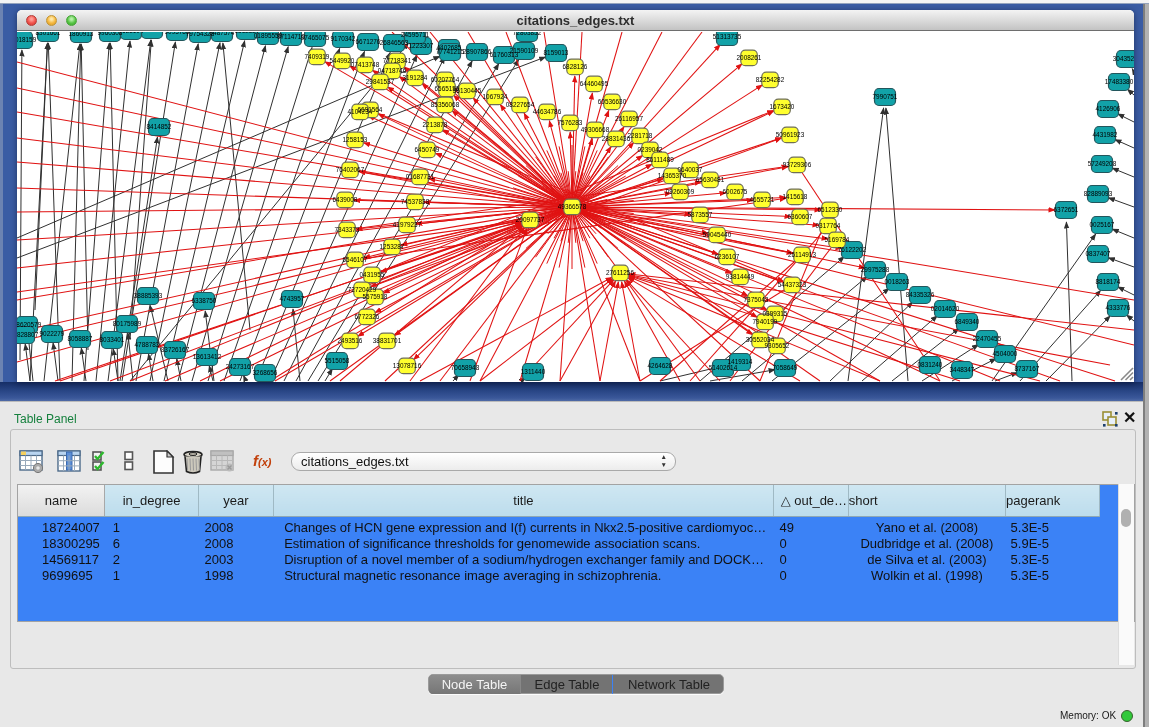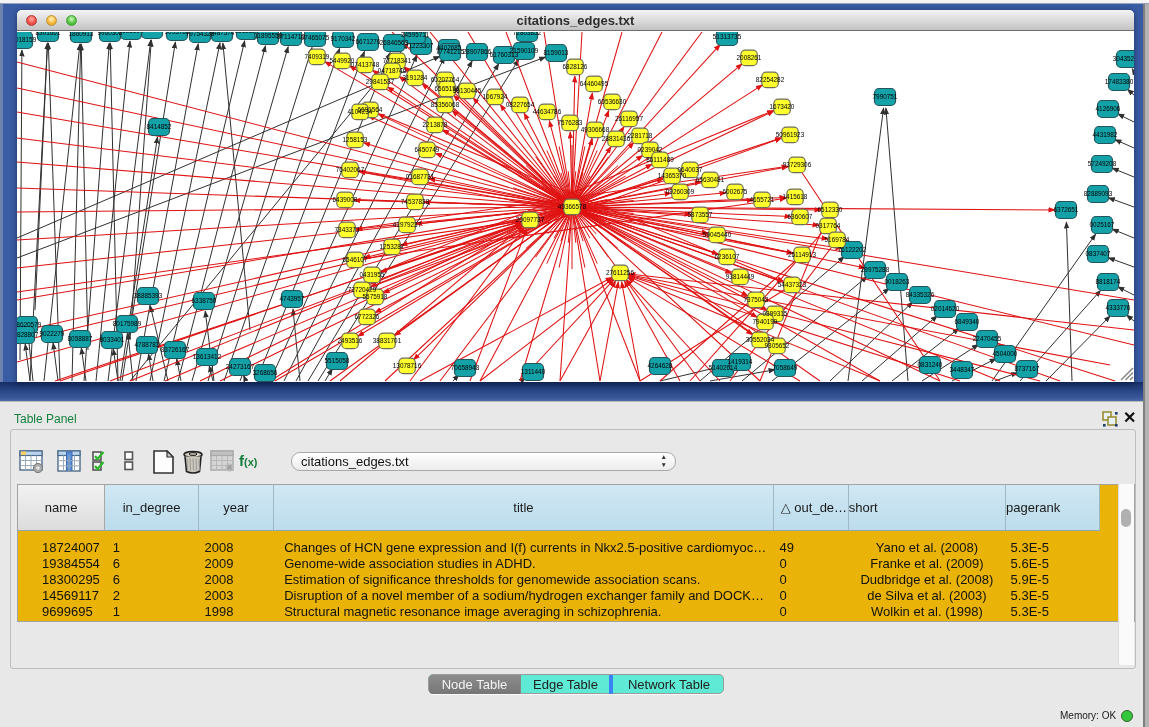--- a/index.html
+++ b/index.html
@@ -20,56 +20,56 @@
 #tlg{left:49px;background:radial-gradient(circle at 50% 35%,#b6f0a8 12%,#55c443 55%,#3da32e);border:1px solid #47a339}
 #canvas{position:absolute;left:0px;top:22px;width:1117px;height:350px;background:#fff;overflow:hidden}
 #tpanel{position:absolute;left:0;top:401px;width:1143px;height:326px;background:#e8e8e8;border-top:1px solid #bbb}
 #tptitle{position:absolute;left:14px;top:10px;font-size:12px;color:#15803d}
 #tpclose{position:absolute;left:1123px;top:6px;font-size:16px;font-weight:bold;color:#111}
 #innerpanel{position:absolute;left:10px;top:429px;width:1126px;height:240px;background:#e8e8e8;
  border:1px solid #bdbdbd;border-radius:3px}
 #combo{position:absolute;left:291px;top:452px;width:385px;height:19px;background:linear-gradient(#fff,#ececec);
  border:1px solid #a9a9a9;border-radius:9px;font-size:13px;color:#111;line-height:18px;padding-left:9px}
 #combo .arrows{position:absolute;right:8px;top:0px;font-size:6.5px;color:#333;line-height:1.3;letter-spacing:0}
-#tablewrap{position:absolute;left:17px;top:484px;width:1118px;height:138px;background:#eab308;
+#tablewrap{position:absolute;left:17px;top:484px;width:1118px;height:138px;background:#3b82f6;
  border:7px solid #a3a3a3;border-width:1px 1px 1px 1px}
 table{border-collapse:collapse;table-layout:fixed;width:1082px;font-size:13px}
-tr.dr0:first-of-type td{padding-top:0} tr.dr0 td{} table tr:nth-child(2) td{padding-top:9px}
+tr.dr0:first-of-type td{padding-top:0} tr.dr0 td{} table tr:nth-child(2) td{padding-top:3px}
 th{height:20px;background:linear-gradient(#cfe7f2,#bcdcec);border-right:1px solid #9fb9c4;border-bottom:1px solid #8fa8b4;
  font-weight:normal;color:#1a1a1a;font-size:13px}
 th.c1{background:linear-gradient(#f2f2f2,#dcdcdc);border-right:1px solid #a8a8a8}
 td{height:16px;color:#111;white-space:nowrap;overflow:hidden;padding:0}
 .c1{width:86px;padding-left:7px}
 td.c1{padding-left:24px}
 .c2{width:93px;padding-left:8px}
 .c3{width:74px;padding-left:7px}
 .c4{width:496px;padding-left:11px}
 .c5{width:74px;padding-left:6px}
 .c6{width:156px;text-align:center}
 .c7{width:93px;padding-left:5px}
 th.c1,th.c3{text-align:center;padding:0}
 th.c2{text-align:center;padding:0}
-th.c4{text-align:center;padding:15px}
+th.c4{text-align:center;padding:8px}
 th.c6,th.c7{text-align:left;padding:0}
 td.c3{padding-left:6px}
 td.c2{padding-left:8px}
 #scrollbar{position:absolute;left:1118px;top:484px;width:16px;height:181px;background:#fafafa;border-left:1px solid #ddd}
 #thumb{position:absolute;left:1121px;top:509px;width:10px;height:18px;background:#b0b0b0;border-radius:5px}
 #tabs{position:absolute;left:428px;top:674px;width:296px;height:20px;border:1px solid #9a9a9a;border-radius:5px;
- background:#5eead4;font-size:13px;line-height:19px;text-align:center;color:#222;
+ background:#737373;font-size:13px;line-height:19px;text-align:center;color:#222;
  box-shadow:0 1px 0 rgba(255,255,255,.8)}
 #tabs .seg{position:absolute;top:0;height:19px}
 #seg1{left:0;width:92px;background:linear-gradient(#8d8d8d,#767676);color:#f4f4f4;border-radius:4px 0 0 4px;border-right:1px solid #888}
-#seg2{left:93px;width:91px;border-right:4px solid #3b82f6}
+#seg2{left:93px;width:91px;border-right:1px solid #3b82f6}
 #seg3{left:185px;width:110px}
 #mem{position:absolute;left:1060px;top:710px;font-size:10px;color:#1a1a1a}
 #memdot{position:absolute;left:1121px;top:710px;width:12px;height:12px;border-radius:50%;background:#31c93a;border:1px solid #39622f}
 #splitarrow{position:absolute;left:571px;top:402px;width:0;height:0;border-left:4px solid transparent;
  border-right:4px solid transparent;border-bottom:5px solid #9a9a9a}
-#fx{position:absolute;left:239px;top:452px;font-size:15px;font-weight:bold;color:#15803d}
+#fx{position:absolute;left:253px;top:452px;font-size:15px;font-weight:bold;font-style:italic;color:#c2410c}
 #floaticon{position:absolute;left:1102px;top:411px}
 </style></head><body>
 <div id="menustrip"></div>
 <div id="bluebg"></div>
 <div id="leftlight"></div>
 <div id="band"></div>
 <div id="graystrip"></div>
 <div id="win">
   <div id="titlebar">citations_edges.txt<div class="tl" id="tlr"></div><div class="tl" id="tly"></div><div class="tl" id="tlg"></div></div>
   <div id="canvas"><svg id="net" width="1117" height="350" viewBox="17 32 1117 350">
@@ -760,29 +760,20 @@
   <tr class="dr0">
           <td class="c1">18724007</td>
           <td class="c2">1</td>
           <td class="c3">2008</td>
           <td class="c4">Changes of HCN gene expression and I(f) currents in Nkx2.5‑positive cardiomyoc…</td>
           <td class="c5">49</td>
           <td class="c6">Yano et al. (2008)</td>
           <td class="c7">5.3E-5</td>
         </tr>
         <tr class="dr0">
-          <td class="c1">19384554</td>
-          <td class="c2">6</td>
-          <td class="c3">2009</td>
-          <td class="c4">Genome‑wide association studies in ADHD.</td>
-          <td class="c5">0</td>
-          <td class="c6">Franke et al. (2009)</td>
-          <td class="c7">5.6E-5</td>
-        </tr>
-        <tr class="dr0">
           <td class="c1">18300295</td>
           <td class="c2">6</td>
           <td class="c3">2008</td>
           <td class="c4">Estimation of significance thresholds for genomewide association scans.</td>
           <td class="c5">0</td>
           <td class="c6">Dudbridge et al. (2008)</td>
           <td class="c7">5.9E-5</td>
         </tr>
         <tr class="dr0">
           <td class="c1">14569117</td>

